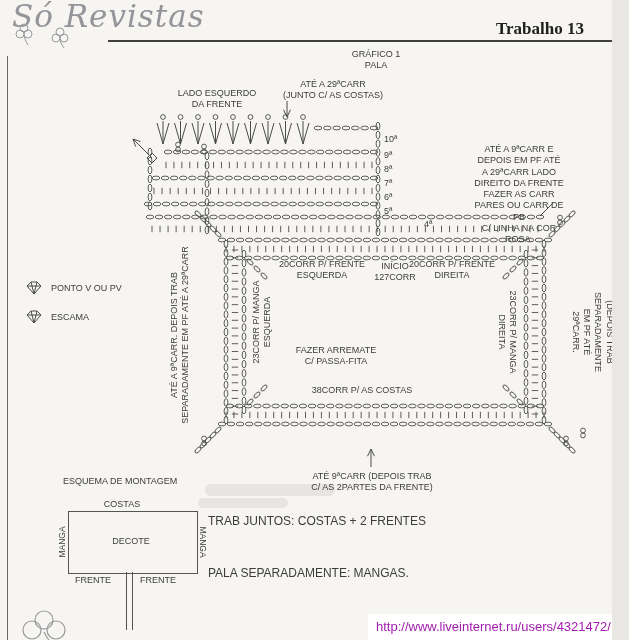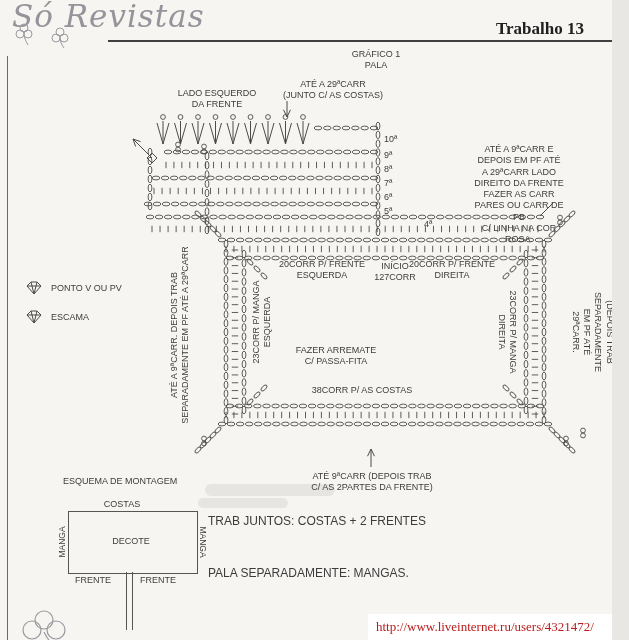--- a/index.html
+++ b/index.html
@@ -15,22 +15,22 @@
         font-style:italic;font-size:31px;color:#94949a;letter-spacing:1px;}
   .hdr{position:absolute;right:28px;top:19px;font-family:Liberation Serif, serif;
        font-weight:bold;font-size:17px;color:#202020;}
   .rule{position:absolute;left:108px;top:40px;width:521px;height:2px;background:#3f3f3f;}
   .pedge{position:absolute;left:7px;top:56px;width:1px;height:584px;background:#6a6a6a;}
   .rownum{position:absolute;font-size:9px;color:#3c3c3c;}
   .legend-row{position:absolute;display:flex;align-items:center;gap:8px;}
   .mont-rect{position:absolute;left:68px;top:511px;width:128px;height:61px;border:1px solid #555;}
   .vline{position:absolute;width:1px;background:#555;}
   .urlbg{position:absolute;left:368px;top:614px;width:261px;height:26px;background:#ffffff;}
-  .url{position:absolute;left:376px;top:619px;font-family:Liberation Serif, serif;
-       font-size:13px;color:#b91c1c;}
+  .url{position:absolute;left:376px;top:619px;font-family:Liberation Sans, sans-serif;
+       font-size:13px;color:#a21caf;}
   .small10{font-size:12px;}
   .smudge{position:absolute;background:rgba(90,90,90,0.10);border-radius:6px;}
   svg.chart{position:absolute;left:0;top:0;}
 </style>
 </head>
 <body>
 
 <div class="page">
 
   <div class="logo">Só Revistas</div>

